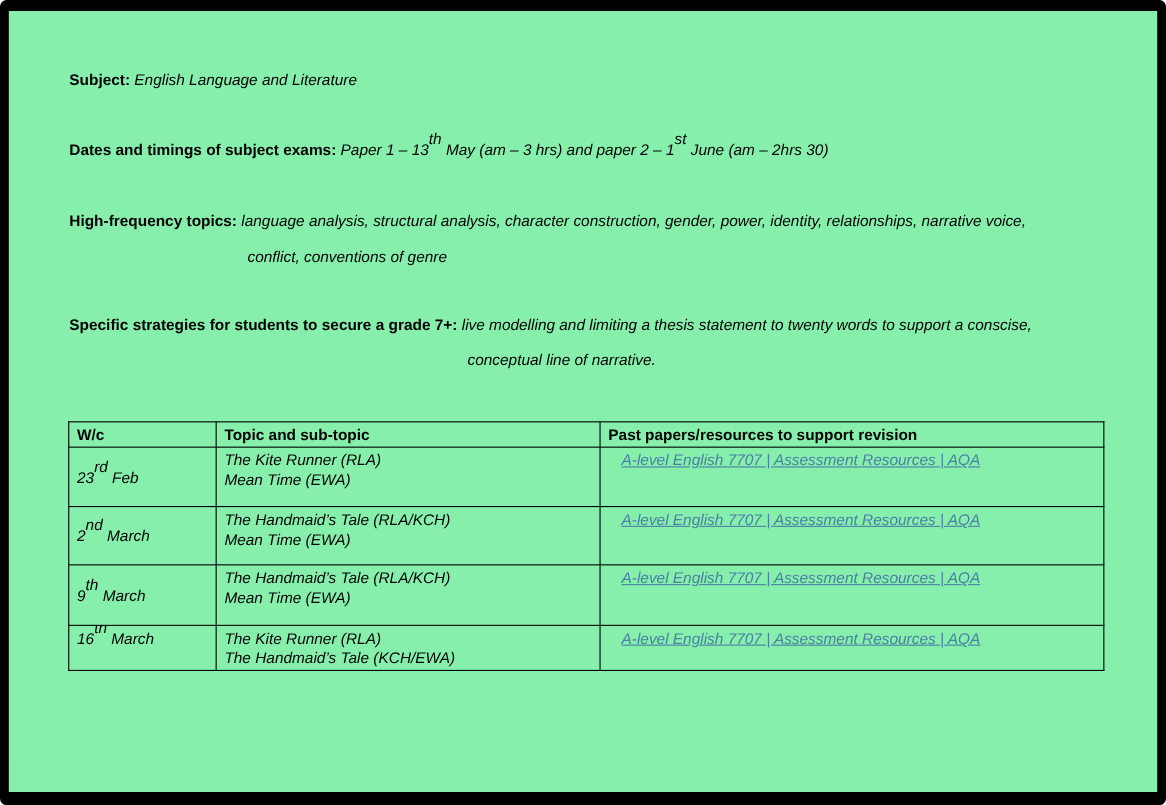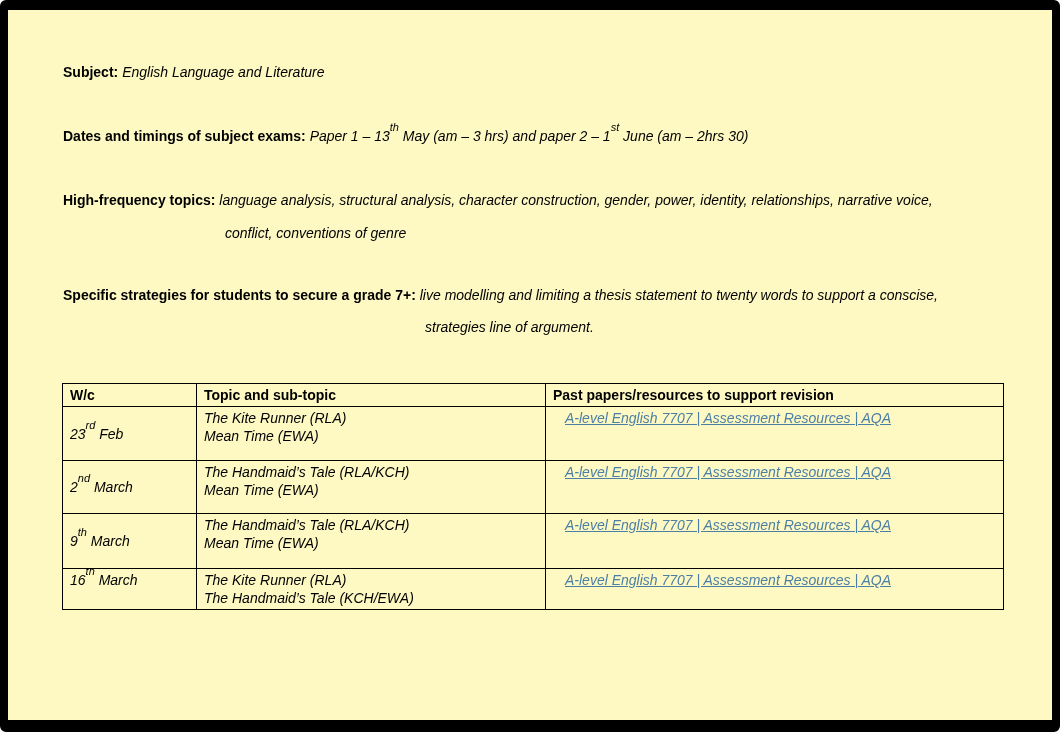--- a/index.html
+++ b/index.html
@@ -7,33 +7,33 @@
     width: 1060px; height: 732px; position: relative;
     font-family: "Liberation Sans", "DejaVu Sans", sans-serif;
     color: #000;
   }
   .frame {
     box-sizing: border-box;
     width: 1060px; height: 732px;
     border-style: solid; border-color: #000;
     border-width: 10px 8px 12px 8px;
     border-radius: 6px;
-    background: #fef9c3;
+    background: #86efac;
     position: relative;
     overflow: hidden;
   }
   .para {
     position: absolute;
     white-space: nowrap;
     font-size: 14px;
     line-height: 18px;
   }
   .lbl { font-weight: bold; font-style: normal; }
   .val { font-style: italic; }
-  sup { font-size: 11px; line-height: 0; position: relative; top: -4px; margin-top: 48px; }
+  sup { font-size: 14px; line-height: 0; position: relative; top: -4px; margin-top: 48px; }
 
   .p-subject   { top: 53px;  left: 55px; }
   .p-dates     { top: 117px; left: 55px; }
   .p-topics-1  { top: 181px; left: 55px; }
   .p-topics-2  { top: 214px; left: 217px; }
   .p-strat-1   { top: 276px; left: 55px; }
   .p-strat-2   { top: 308px; left: 417px; }
 
   table.rev {
     position: absolute;
@@ -100,21 +100,21 @@
   <div class="para p-topics-1">
     <span class="lbl">High-frequency topics:</span>
     <span class="val">language analysis, structural analysis, character construction, gender, power, identity, relationships, narrative voice,</span>
   </div>
 
   <div class="para p-strat-1">
     <span class="lbl">Specific strategies for students to secure a grade 7+:</span>
     <span class="val">live modelling and limiting a thesis statement to twenty words to support a conscise,</span>
   </div>
   <div class="para p-strat-2">
-    <span class="val">strategies line of argument.</span>
+    <span class="val">conceptual line of narrative.</span>
   </div>
 
   <table class="rev">
     <colgroup>
         <col class="c1">
         <col class="c2">
         <col class="c3">
       </colgroup>
     <thead>
       <tr>

